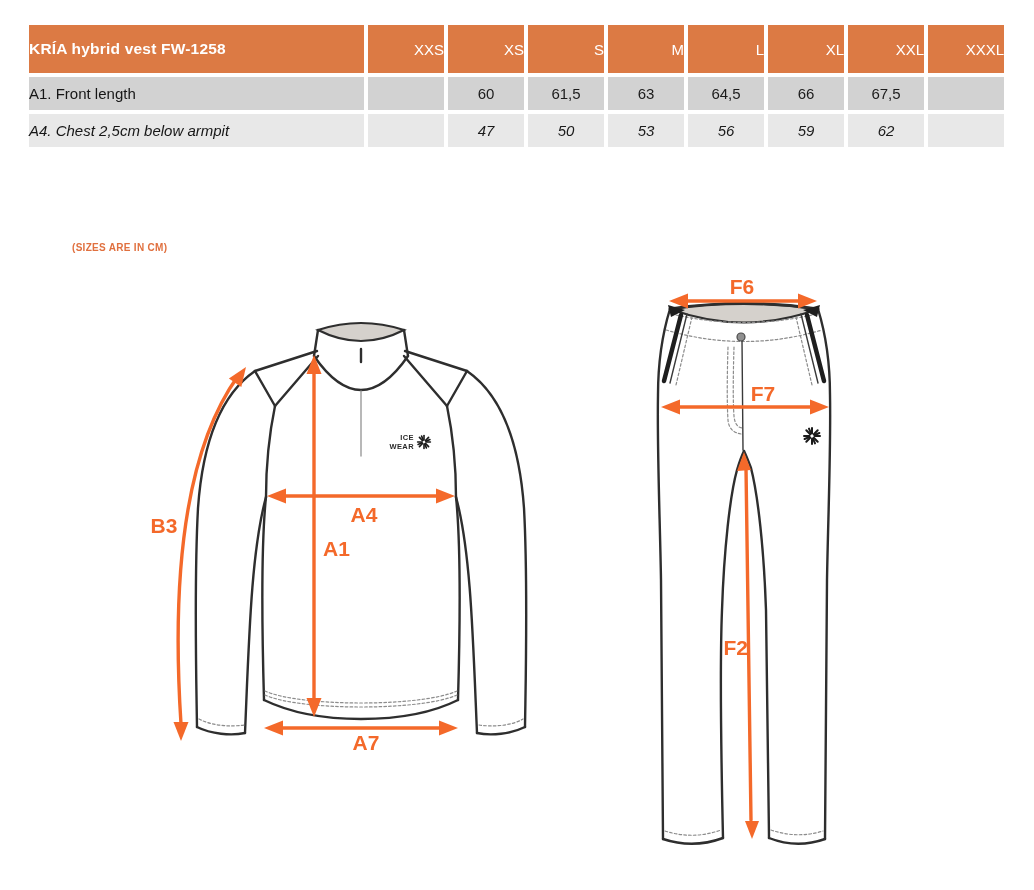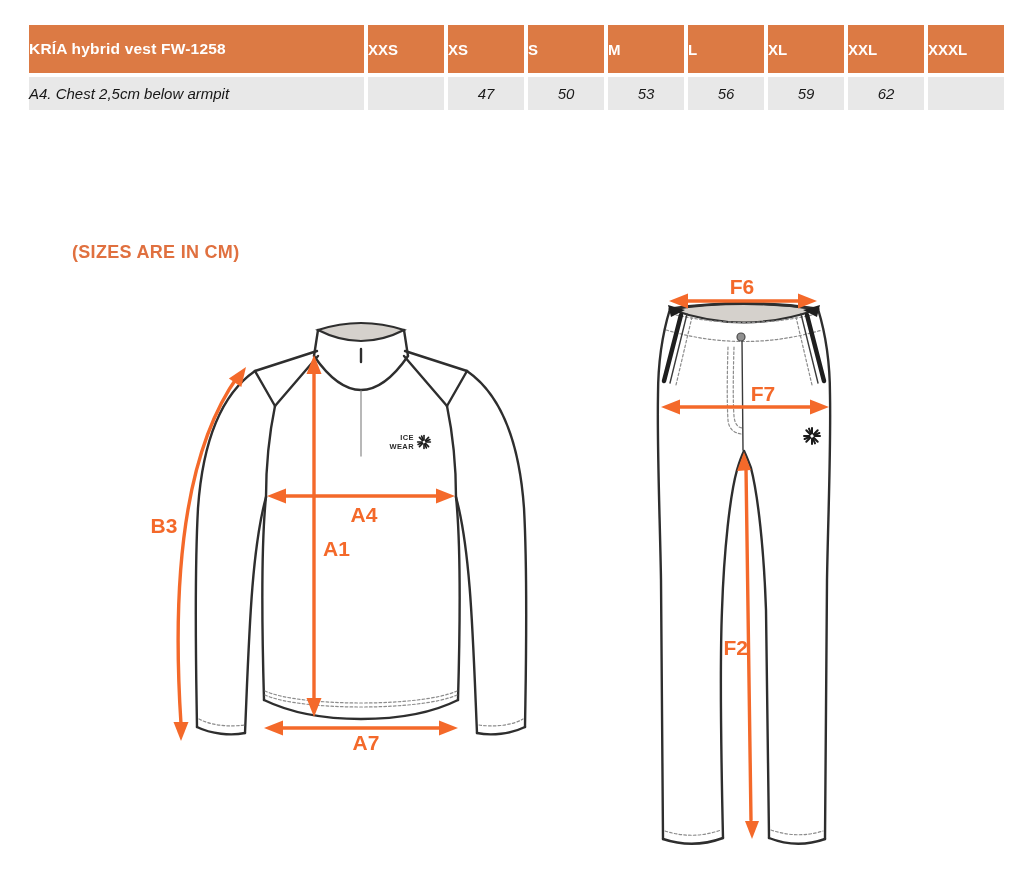--- a/index.html
+++ b/index.html
@@ -5,29 +5,29 @@
   html,body{margin:0;padding:0;background:#ffffff;}
   .page{position:relative;width:1034px;height:890px;background:#ffffff;overflow:hidden;
         font-family:"Liberation Sans",sans-serif;}
 
   
   table.size-table{position:absolute;left:25px;top:21px;width:983px;
     border-collapse:separate;border-spacing:4px;table-layout:fixed;}
   table.size-table th,table.size-table td{padding:0;}
   th.product-cell{background:#DC7A44;color:#ffffff;height:48px;text-align:left;
     padding-left:42px;font-size:15.5px;font-weight:bold;letter-spacing:.2px;}
-  th.size-cell{background:#DC7A44;color:#ffffff;height:48px;text-align:left;
-    font-size:15px;font-weight:bold;}
+  th.size-cell{background:#DC7A44;color:#ffffff;height:48px;text-align:right;
+    font-size:15px;font-weight:normal;}
   td{height:33px;text-align:center;font-size:15px;color:#1b1b1b;}
   td.row-label{text-align:left;padding-left:42px;font-size:15px;color:#161616;}
   tr.row-dark td{background:#D2D2D2;}
   tr.row-light td{background:#E8E8E8;font-style:italic;}
 
   
-  .sizes-note{position:absolute;left:72px;top:242px;font-size:18px;
+  .sizes-note{position:absolute;left:72px;top:242px;font-size:10px;
     letter-spacing:.3px;color:#E0703F;font-weight:bold;}
 
   
   svg.diagrams{position:absolute;left:0;top:265px;}
   .outline{fill:none;stroke:#2E2E2E;stroke-width:2.4;stroke-linecap:round;stroke-linejoin:round;}
   .outline-thin{fill:none;stroke:#3a3a3a;stroke-width:1.4;stroke-linecap:round;}
   .stitch{fill:none;stroke:#8C8C8C;stroke-width:1.2;stroke-dasharray:2.6 2.2;stroke-linecap:round;}
   .grayfill{fill:#D5D1CC;stroke:#2E2E2E;stroke-width:2.2;}
   .trim{fill:none;stroke:#1e1e1e;stroke-width:4.5;stroke-linecap:round;}
   .arrow{fill:none;stroke:#F4692A;stroke-width:3.4;stroke-linecap:round;}
@@ -59,20 +59,31 @@
       <th class="product-cell">KRÍA hybrid vest FW-1258</th>
       <th class="size-cell">XXS</th>
       <th class="size-cell">XS</th>
       <th class="size-cell">S</th>
       <th class="size-cell">M</th>
       <th class="size-cell">L</th>
       <th class="size-cell">XL</th>
       <th class="size-cell">XXL</th>
       <th class="size-cell">XXXL</th>
     </tr>
+    <tr class="row-dark">
+      <td class="row-label">A1. Front length</td>
+      <td></td>
+      <td>60</td>
+      <td>61,5</td>
+      <td>63</td>
+      <td>64,5</td>
+      <td>66</td>
+      <td>67,5</td>
+      <td></td>
+    </tr>
     <tr class="row-light">
       <td class="row-label">A4. Chest 2,5cm below armpit</td>
       <td></td>
       <td>47</td>
       <td>50</td>
       <td>53</td>
       <td>56</td>
       <td>59</td>
       <td>62</td>
       <td></td>

